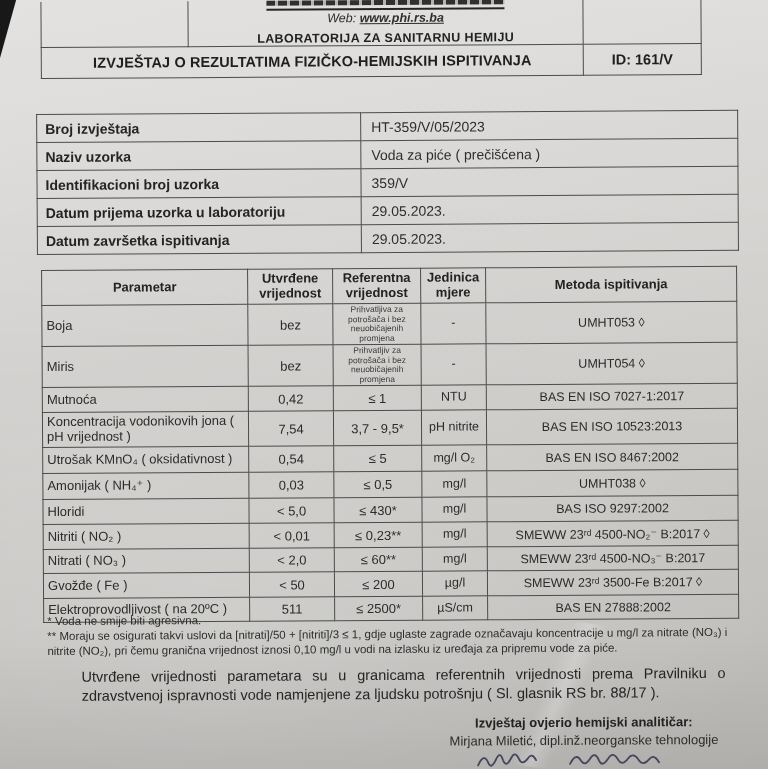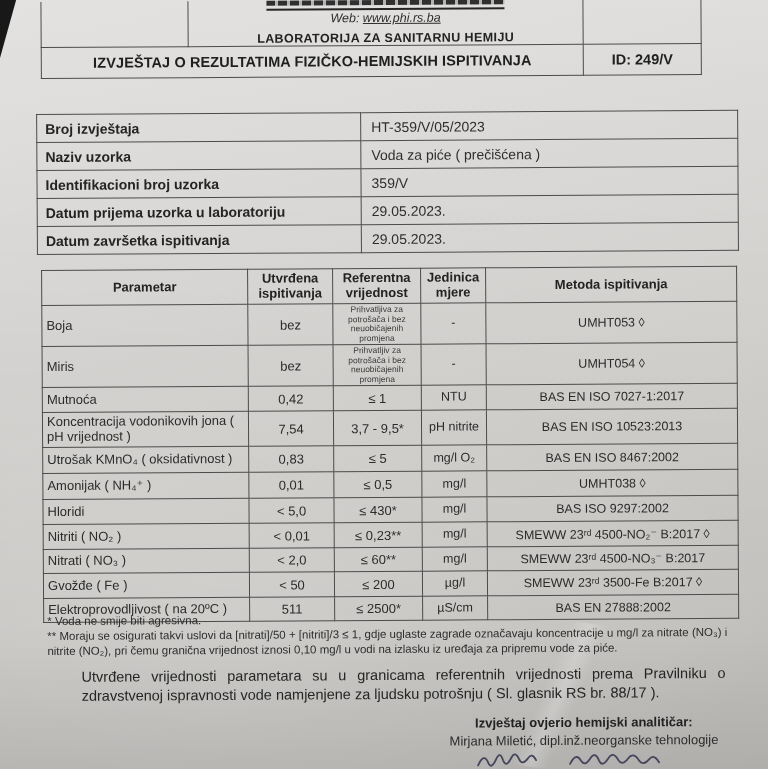--- a/index.html
+++ b/index.html
@@ -35,21 +35,21 @@
   .hdr-table td { border:1.6px solid #4c4c4c; vertical-align:middle; padding:0; }
   .hdr-table tr:first-child td { border-top:none; }
   .h-mid { text-align:center; }
   .cut-line {
     width:238px; height:8px; margin:0 auto 1px auto;
     border-bottom:2px solid #242424;
     background: repeating-linear-gradient(90deg, #303030 0 9px, rgba(48,48,48,0.25) 9px 12px);
     background-size:100% 5px; background-repeat:no-repeat;
   }
   .web-line { font-style:italic; font-size:12.5px; color:#2e2e2e; }
-  .web-line .url { text-decoration:underline; }
+  .web-line .url { text-decoration:underline;font-weight:bold; }
   .dept-line { font-weight:bold; font-size:12.5px; letter-spacing:0.4px; margin-top:6px; color:#222; }
   .h-title { text-align:center; font-weight:bold; font-size:14.5px; letter-spacing:0.1px; height:30px; color:#1f1f1f; }
   .h-id { text-align:center; font-weight:bold; font-size:14.5px; color:#1f1f1f; }
 
   
   .info-table {
     position:absolute; left:38px; top:112px; width:702px;
     border-collapse:collapse; table-layout:fixed; font-size:14px;
   }
   .info-table td { border:1.8px solid #4c4c4c; height:25px; vertical-align:middle; }
@@ -110,21 +110,21 @@
           <div class="web-line">
             <span>Web:</span>
             <span class="url">www.phi.rs.ba</span>
           </div>
           <div class="dept-line">LABORATORIJA ZA SANITARNU HEMIJU</div>
         </td>
         <td></td>
       </tr>
       <tr>
         <td colspan="2" class="h-title">IZVJEŠTAJ O REZULTATIMA FIZIČKO-HEMIJSKIH ISPITIVANJA</td>
-        <td class="h-id">ID: 249/V</td>
+        <td class="h-id">ID: 161/V</td>
       </tr>
     </tbody>
       </table>
 
     <table class="info-table">
       <tbody>
           <tr>
         <td class="info-label">Broj izvještaja</td>
         <td class="info-value">HT-359/V/05/2023</td>
       </tr>
@@ -151,21 +151,21 @@
       <colgroup>
         <col style="width:206px">
           <col style="width:85px">
           <col style="width:88px">
           <col style="width:65px">
           <col style="width:251px">
       </colgroup>
       <tbody>
           <tr class="h36">
         <th>Parametar</th>
-        <th>Utvrđena ispitivanja</th>
+        <th>Utvrđene vrijednost</th>
         <th>Referentna vrijednost</th>
         <th>Jedinica mjere</th>
         <th>Metoda ispitivanja</th>
       </tr>
       <tr class="h35">
         <td class="c-param">Boja</td>
         <td class="c-val">bez</td>
         <td class="c-ref ref-small">Prihvatljiva za potrošača i bez neuobičajenih promjena</td>
         <td class="c-unit">-</td>
         <td class="c-met">UMHT053 ◊</td>
@@ -186,28 +186,28 @@
       </tr>
       <tr class="h35">
         <td class="c-param">Koncentracija vodonikovih jona ( pH vrijednost )</td>
         <td class="c-val">7,54</td>
         <td class="c-ref">3,7 - 9,5*</td>
         <td class="c-unit">pH nitrite</td>
         <td class="c-met">BAS EN ISO 10523:2013</td>
       </tr>
       <tr class="h26">
         <td class="c-param">Utrošak KMnO₄ ( oksidativnost )</td>
-        <td class="c-val">0,83</td>
+        <td class="c-val">0,54</td>
         <td class="c-ref">≤ 5</td>
         <td class="c-unit">mg/l O₂</td>
         <td class="c-met">BAS EN ISO 8467:2002</td>
       </tr>
       <tr class="h26">
         <td class="c-param">Amonijak ( NH₄⁺ )</td>
-        <td class="c-val">0,01</td>
+        <td class="c-val">0,03</td>
         <td class="c-ref">≤ 0,5</td>
         <td class="c-unit">mg/l</td>
         <td class="c-met">UMHT038 ◊</td>
       </tr>
       <tr class="h25">
         <td class="c-param">Hloridi</td>
         <td class="c-val">&lt; 5,0</td>
         <td class="c-ref">≤ 430*</td>
         <td class="c-unit">mg/l</td>
         <td class="c-met">BAS ISO 9297:2002</td>

